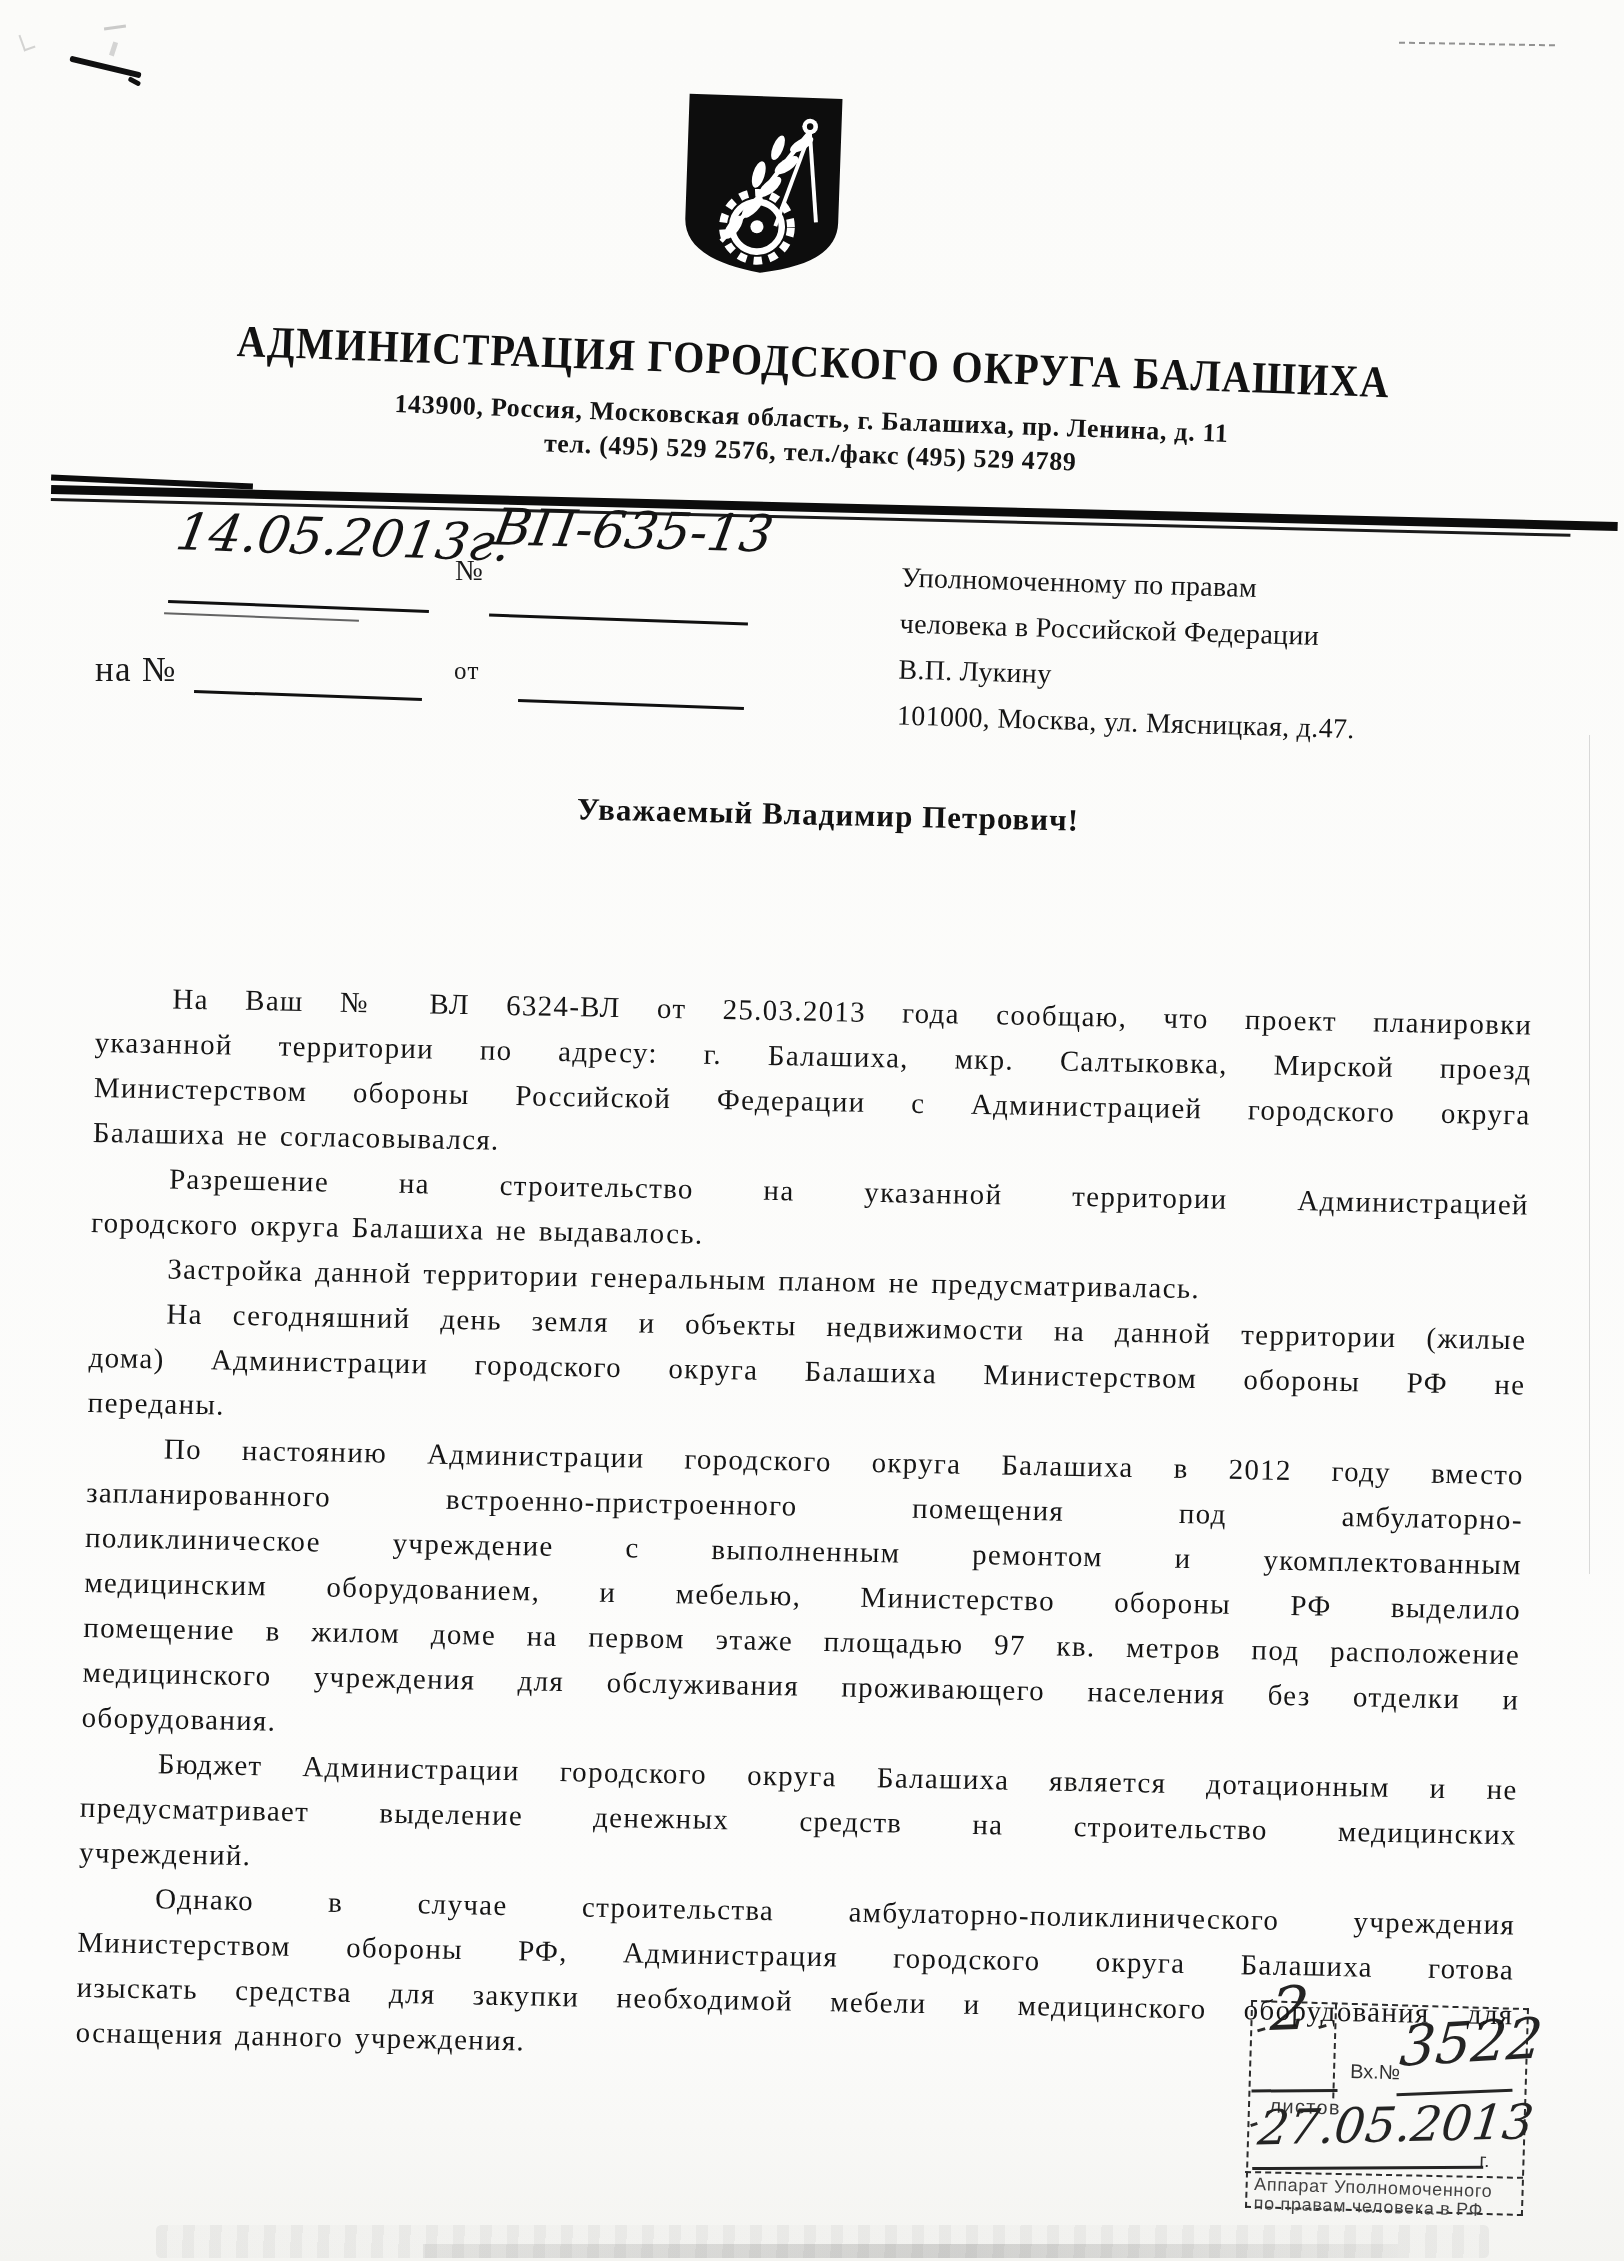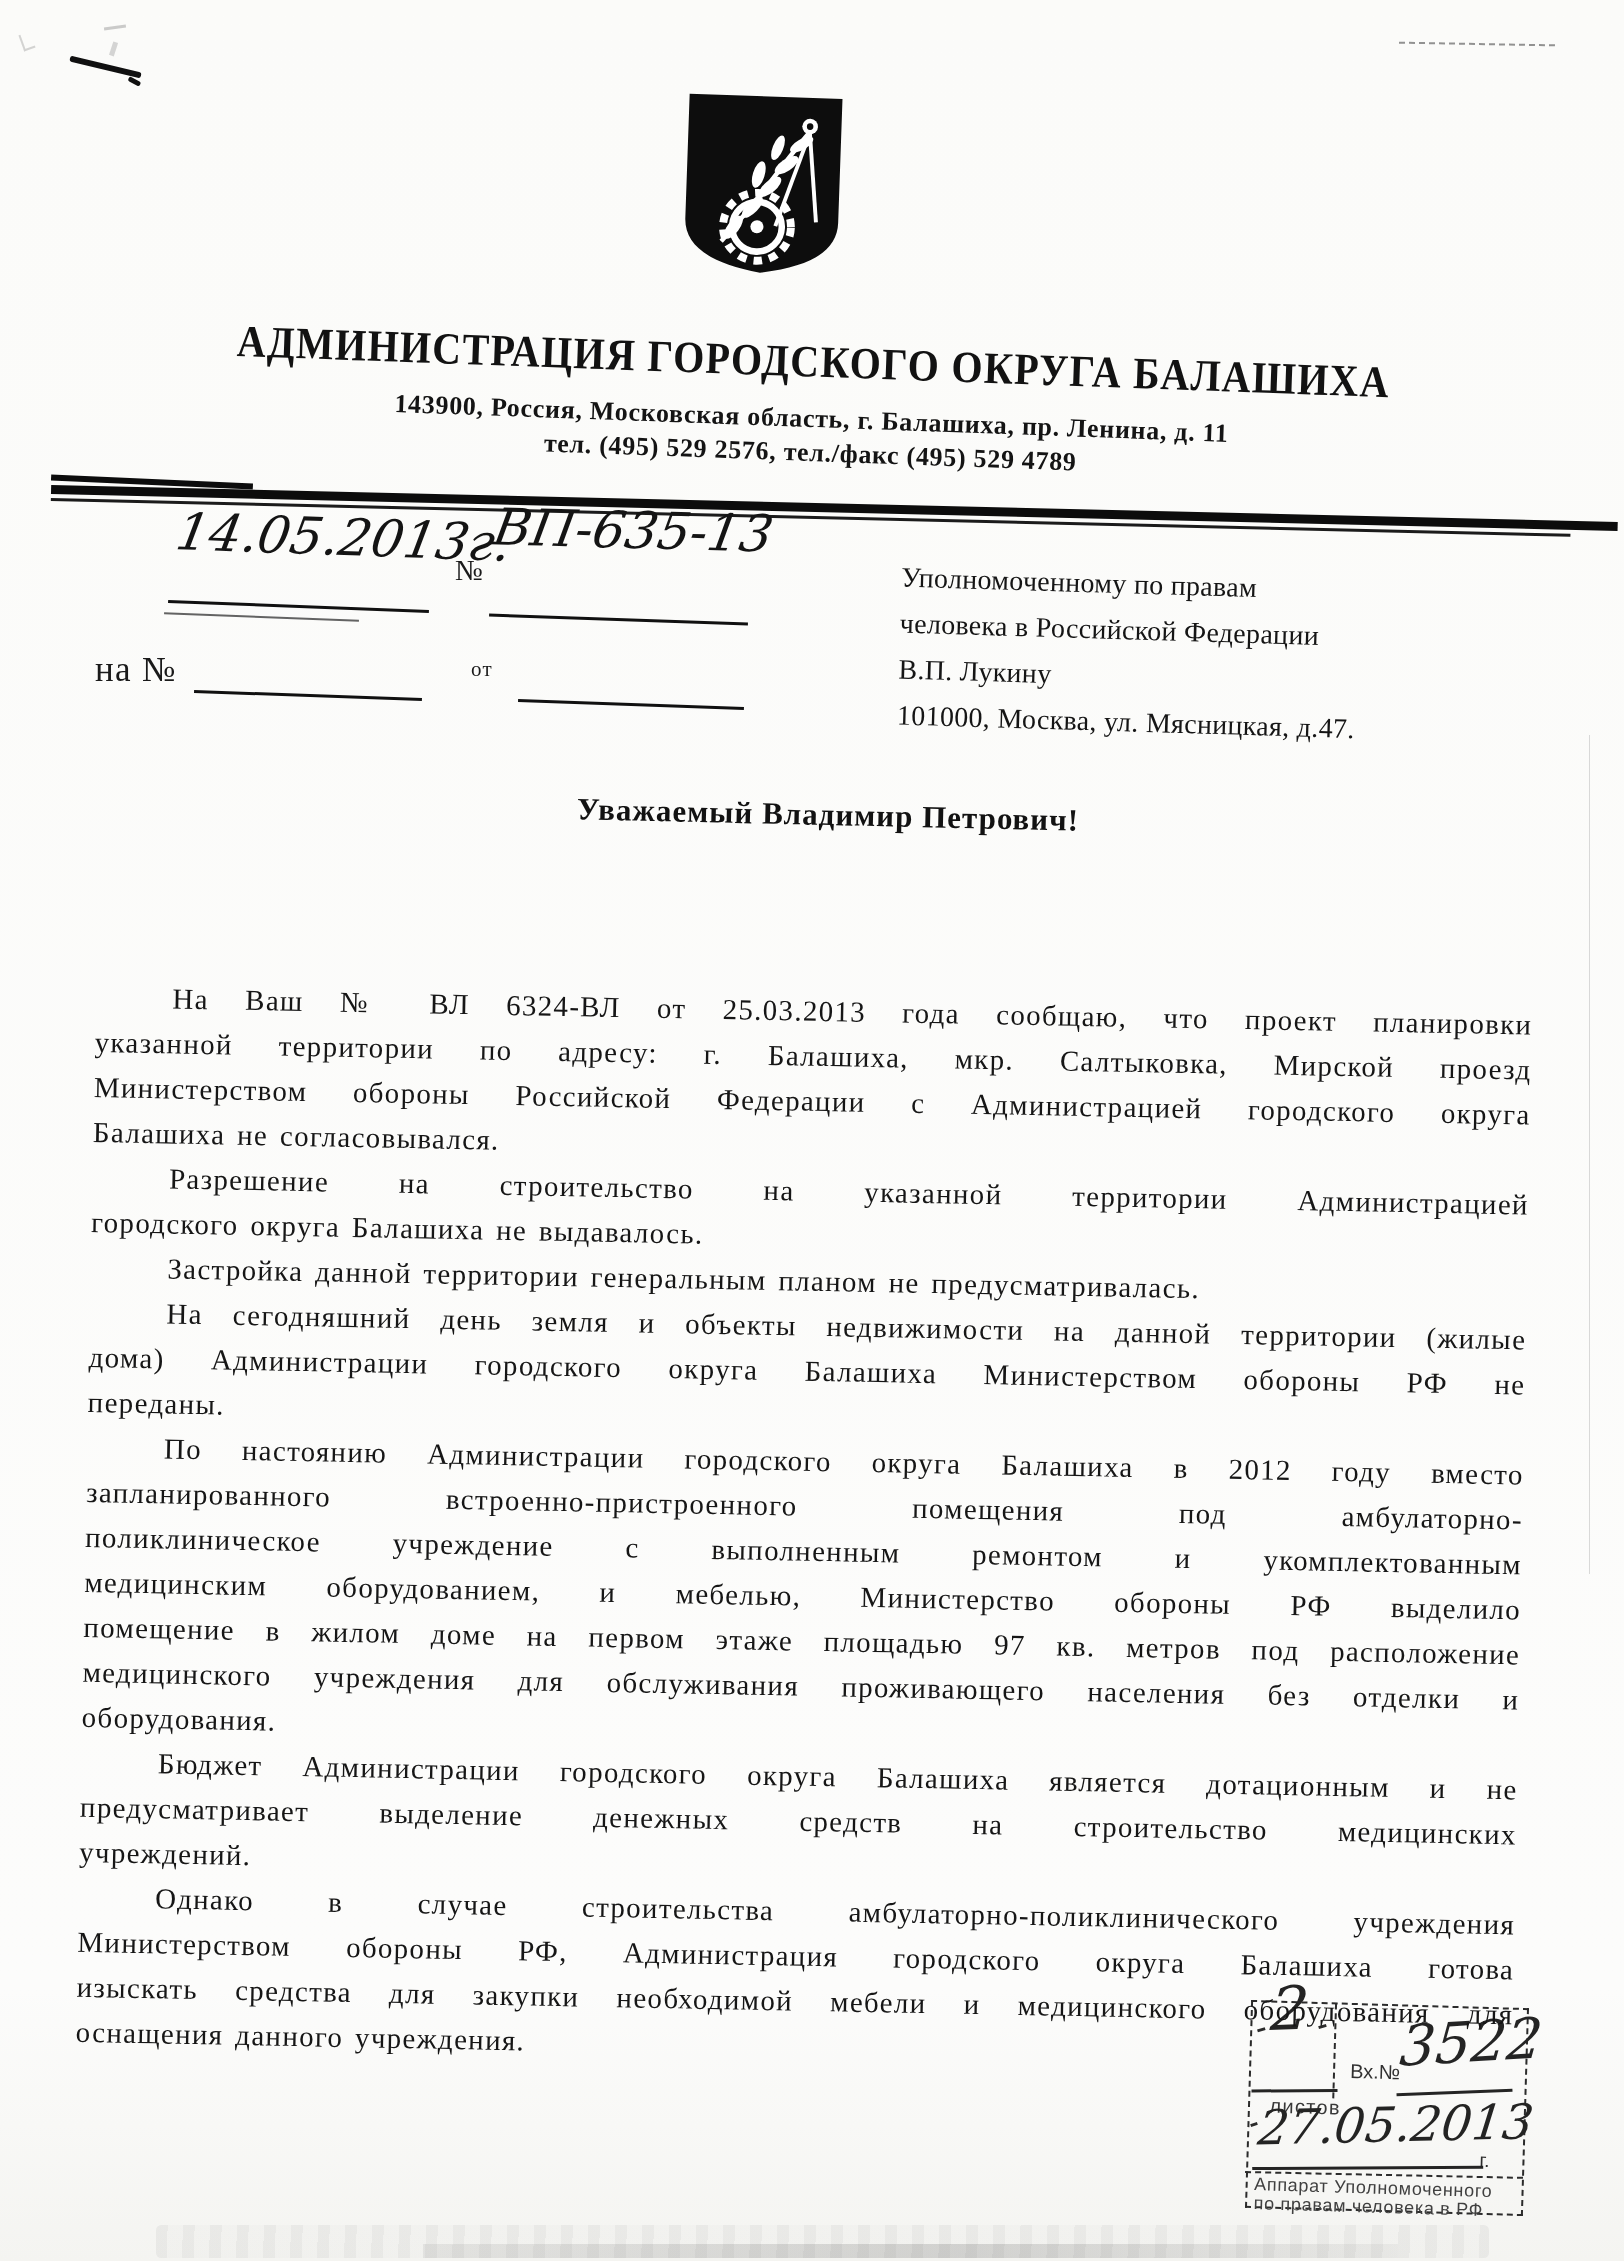--- a/index.html
+++ b/index.html
@@ -46,21 +46,21 @@
   
   .hand { font-family:"DejaVu Serif", serif; font-style:italic; font-weight:400; color:#141414; white-space:nowrap; }
   .hw-date   { left:177px; top:508px; font-size:51px; transform:rotate(2deg) skewX(-8deg); }
   .u-date1   { left:168px; top:605px; width:261px; height:3.3px; background:#111; transform:rotate(2.2deg); }
   .u-date2   { left:164px; top:616px; width:195px; height:2px; background:#222; opacity:.7; transform:rotate(2.2deg); }
   .no-sign   { left:455px; top:554px; font-size:29px; }
   .hw-number { left:494px; top:501px; font-size:51px; transform:rotate(1.5deg) skewX(-8deg); }
   .u-num     { left:489px; top:618px; width:259px; height:3.3px; background:#111; transform:rotate(2deg); }
   .na-label  { left:95px; top:650px; font-size:35px; letter-spacing:1.3px; }
   .u3        { left:194px; top:694px; width:228px; height:2.6px; background:#111; transform:rotate(2deg); }
-  .ot-label  { left:471px; top:657px; font-size:21px; letter-spacing:1.3px;text-align:right; }
+  .ot-label  { left:454px; top:657px; font-size:25px; letter-spacing:1.3px;text-align:right; }
   .u4        { left:518px; top:703px; width:226px; height:2.6px; background:#111; transform:rotate(2deg); }
 
   
   .recipient { left:899px; top:564px; width:637px; font-size:28px; line-height:46px;
                letter-spacing:0.3px; transform:rotate(1.7deg); color:#151515; }
 
   
   .salutation { left:577px; top:797px; font-size:31px; font-weight:bold; letter-spacing:1px;
                 transform:rotate(1.3deg); color:#121212; white-space:nowrap; }
 

